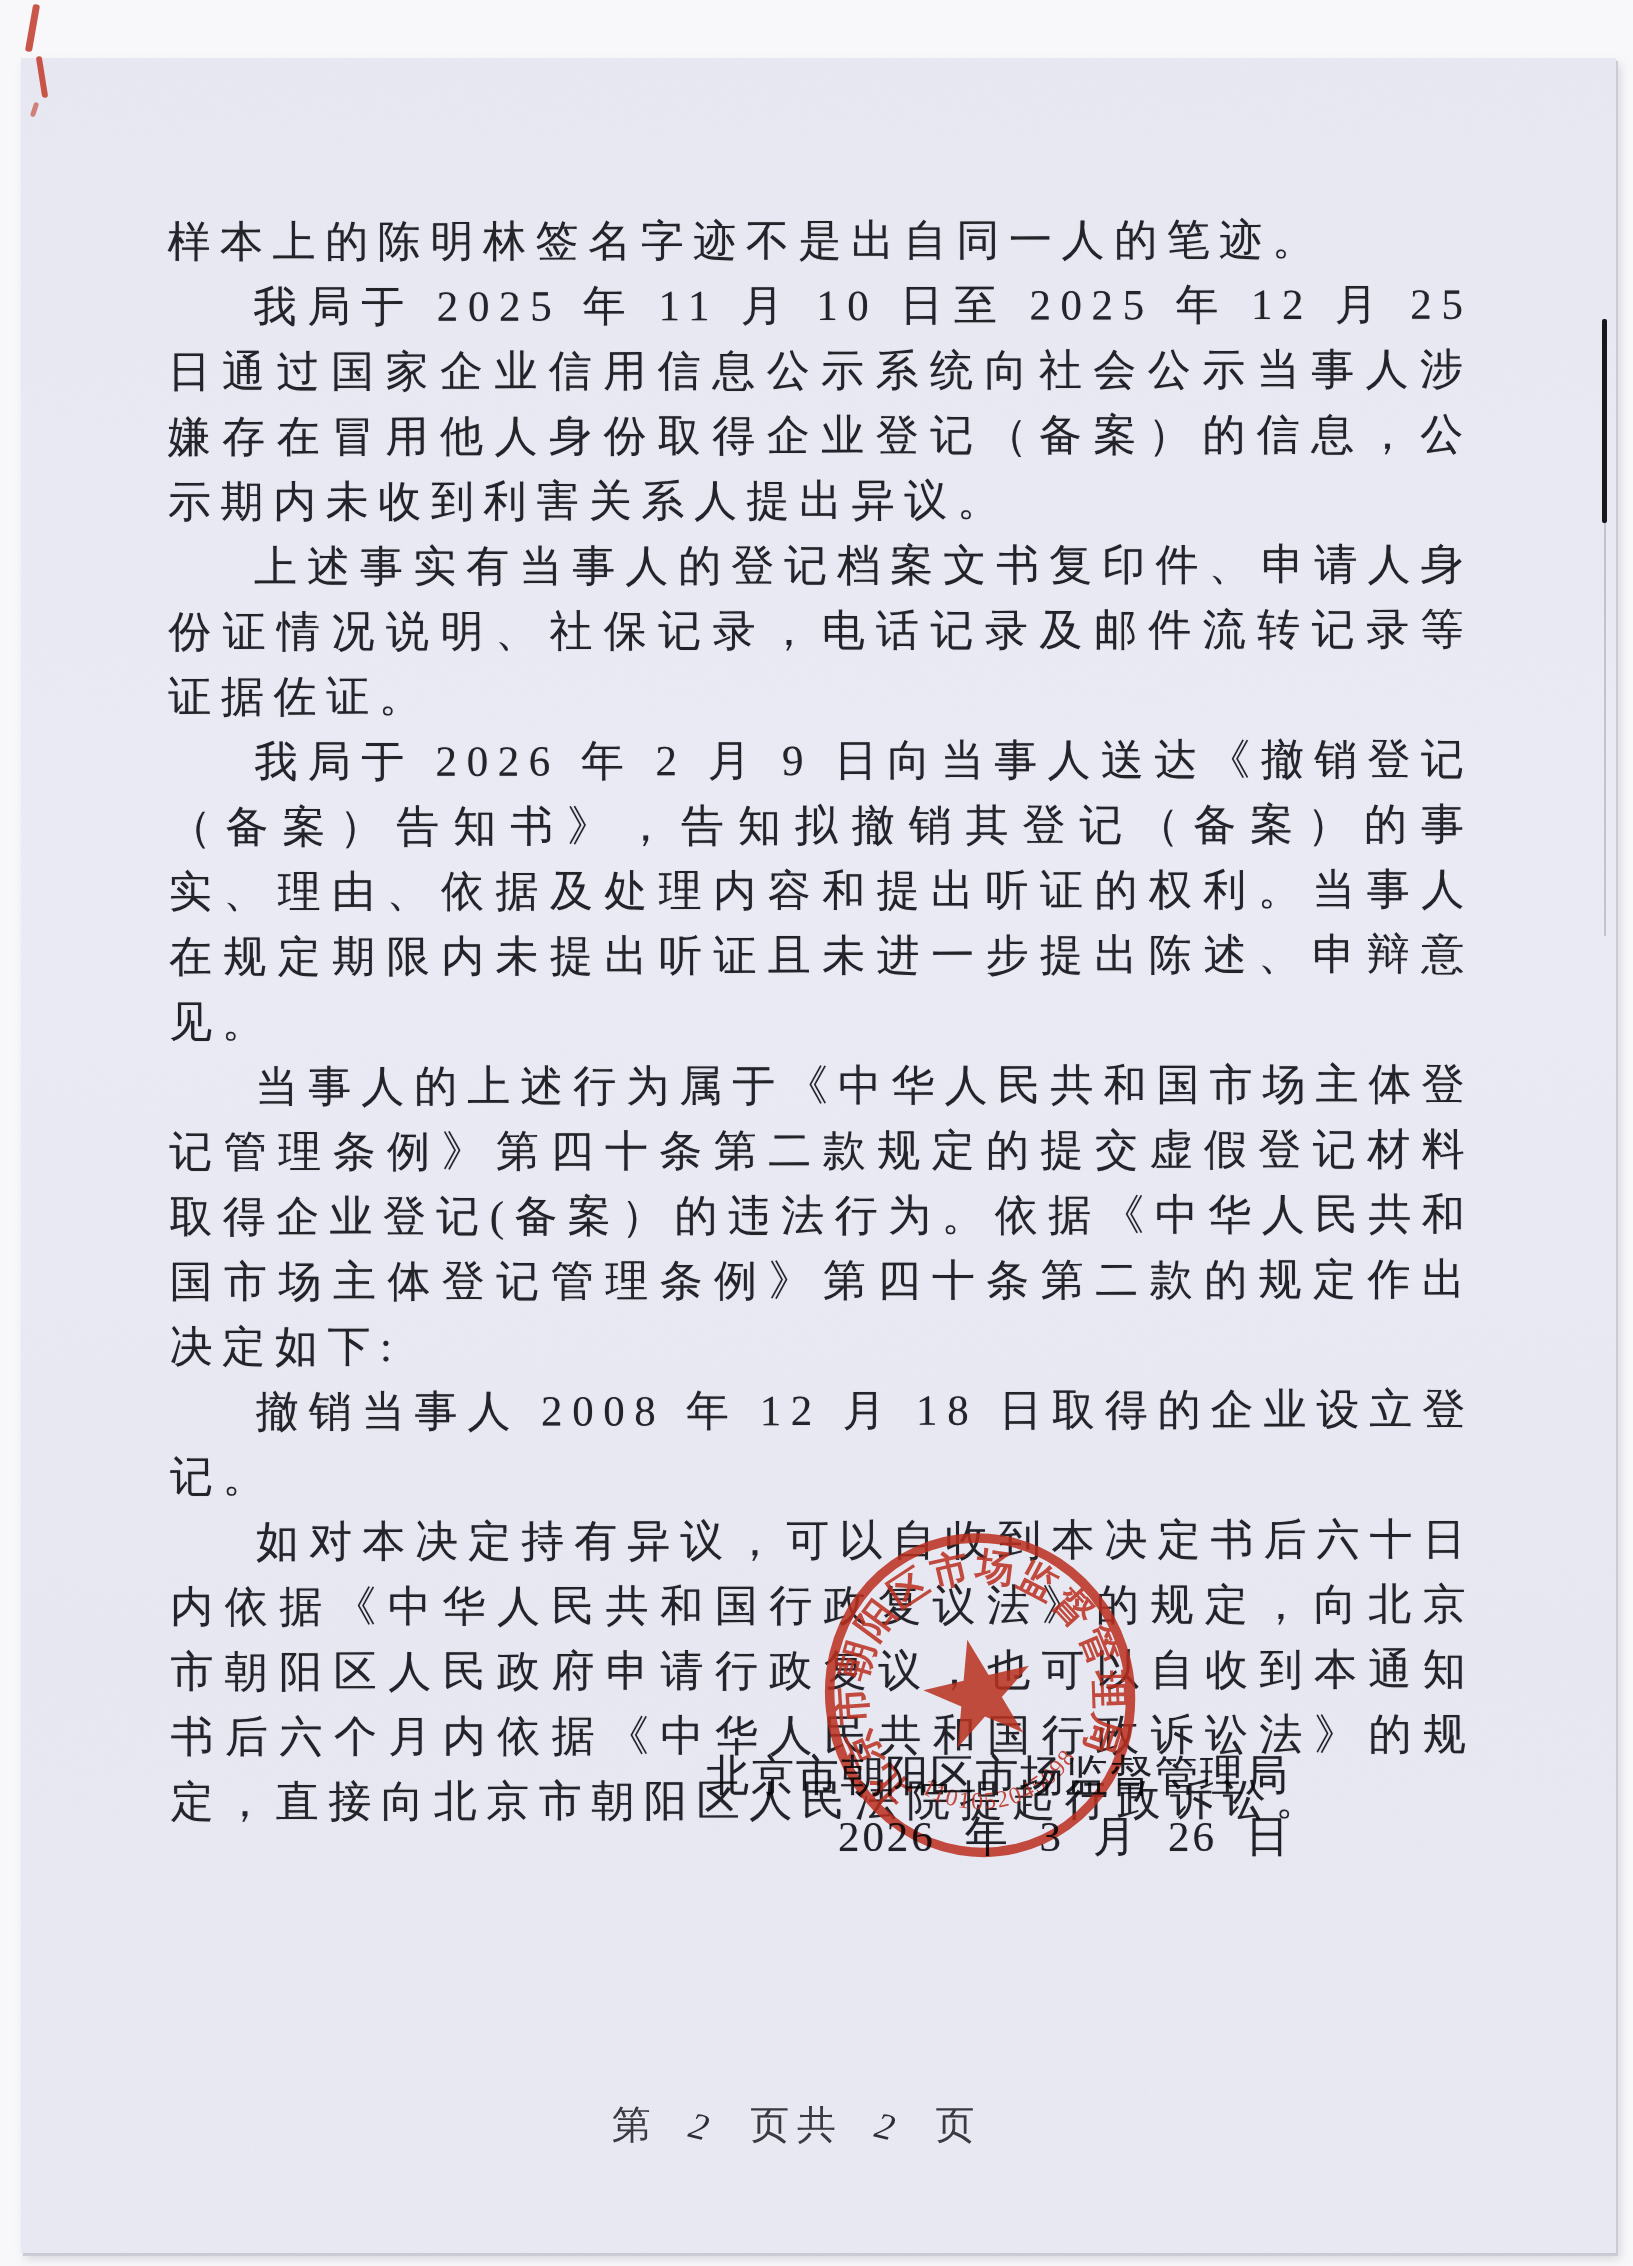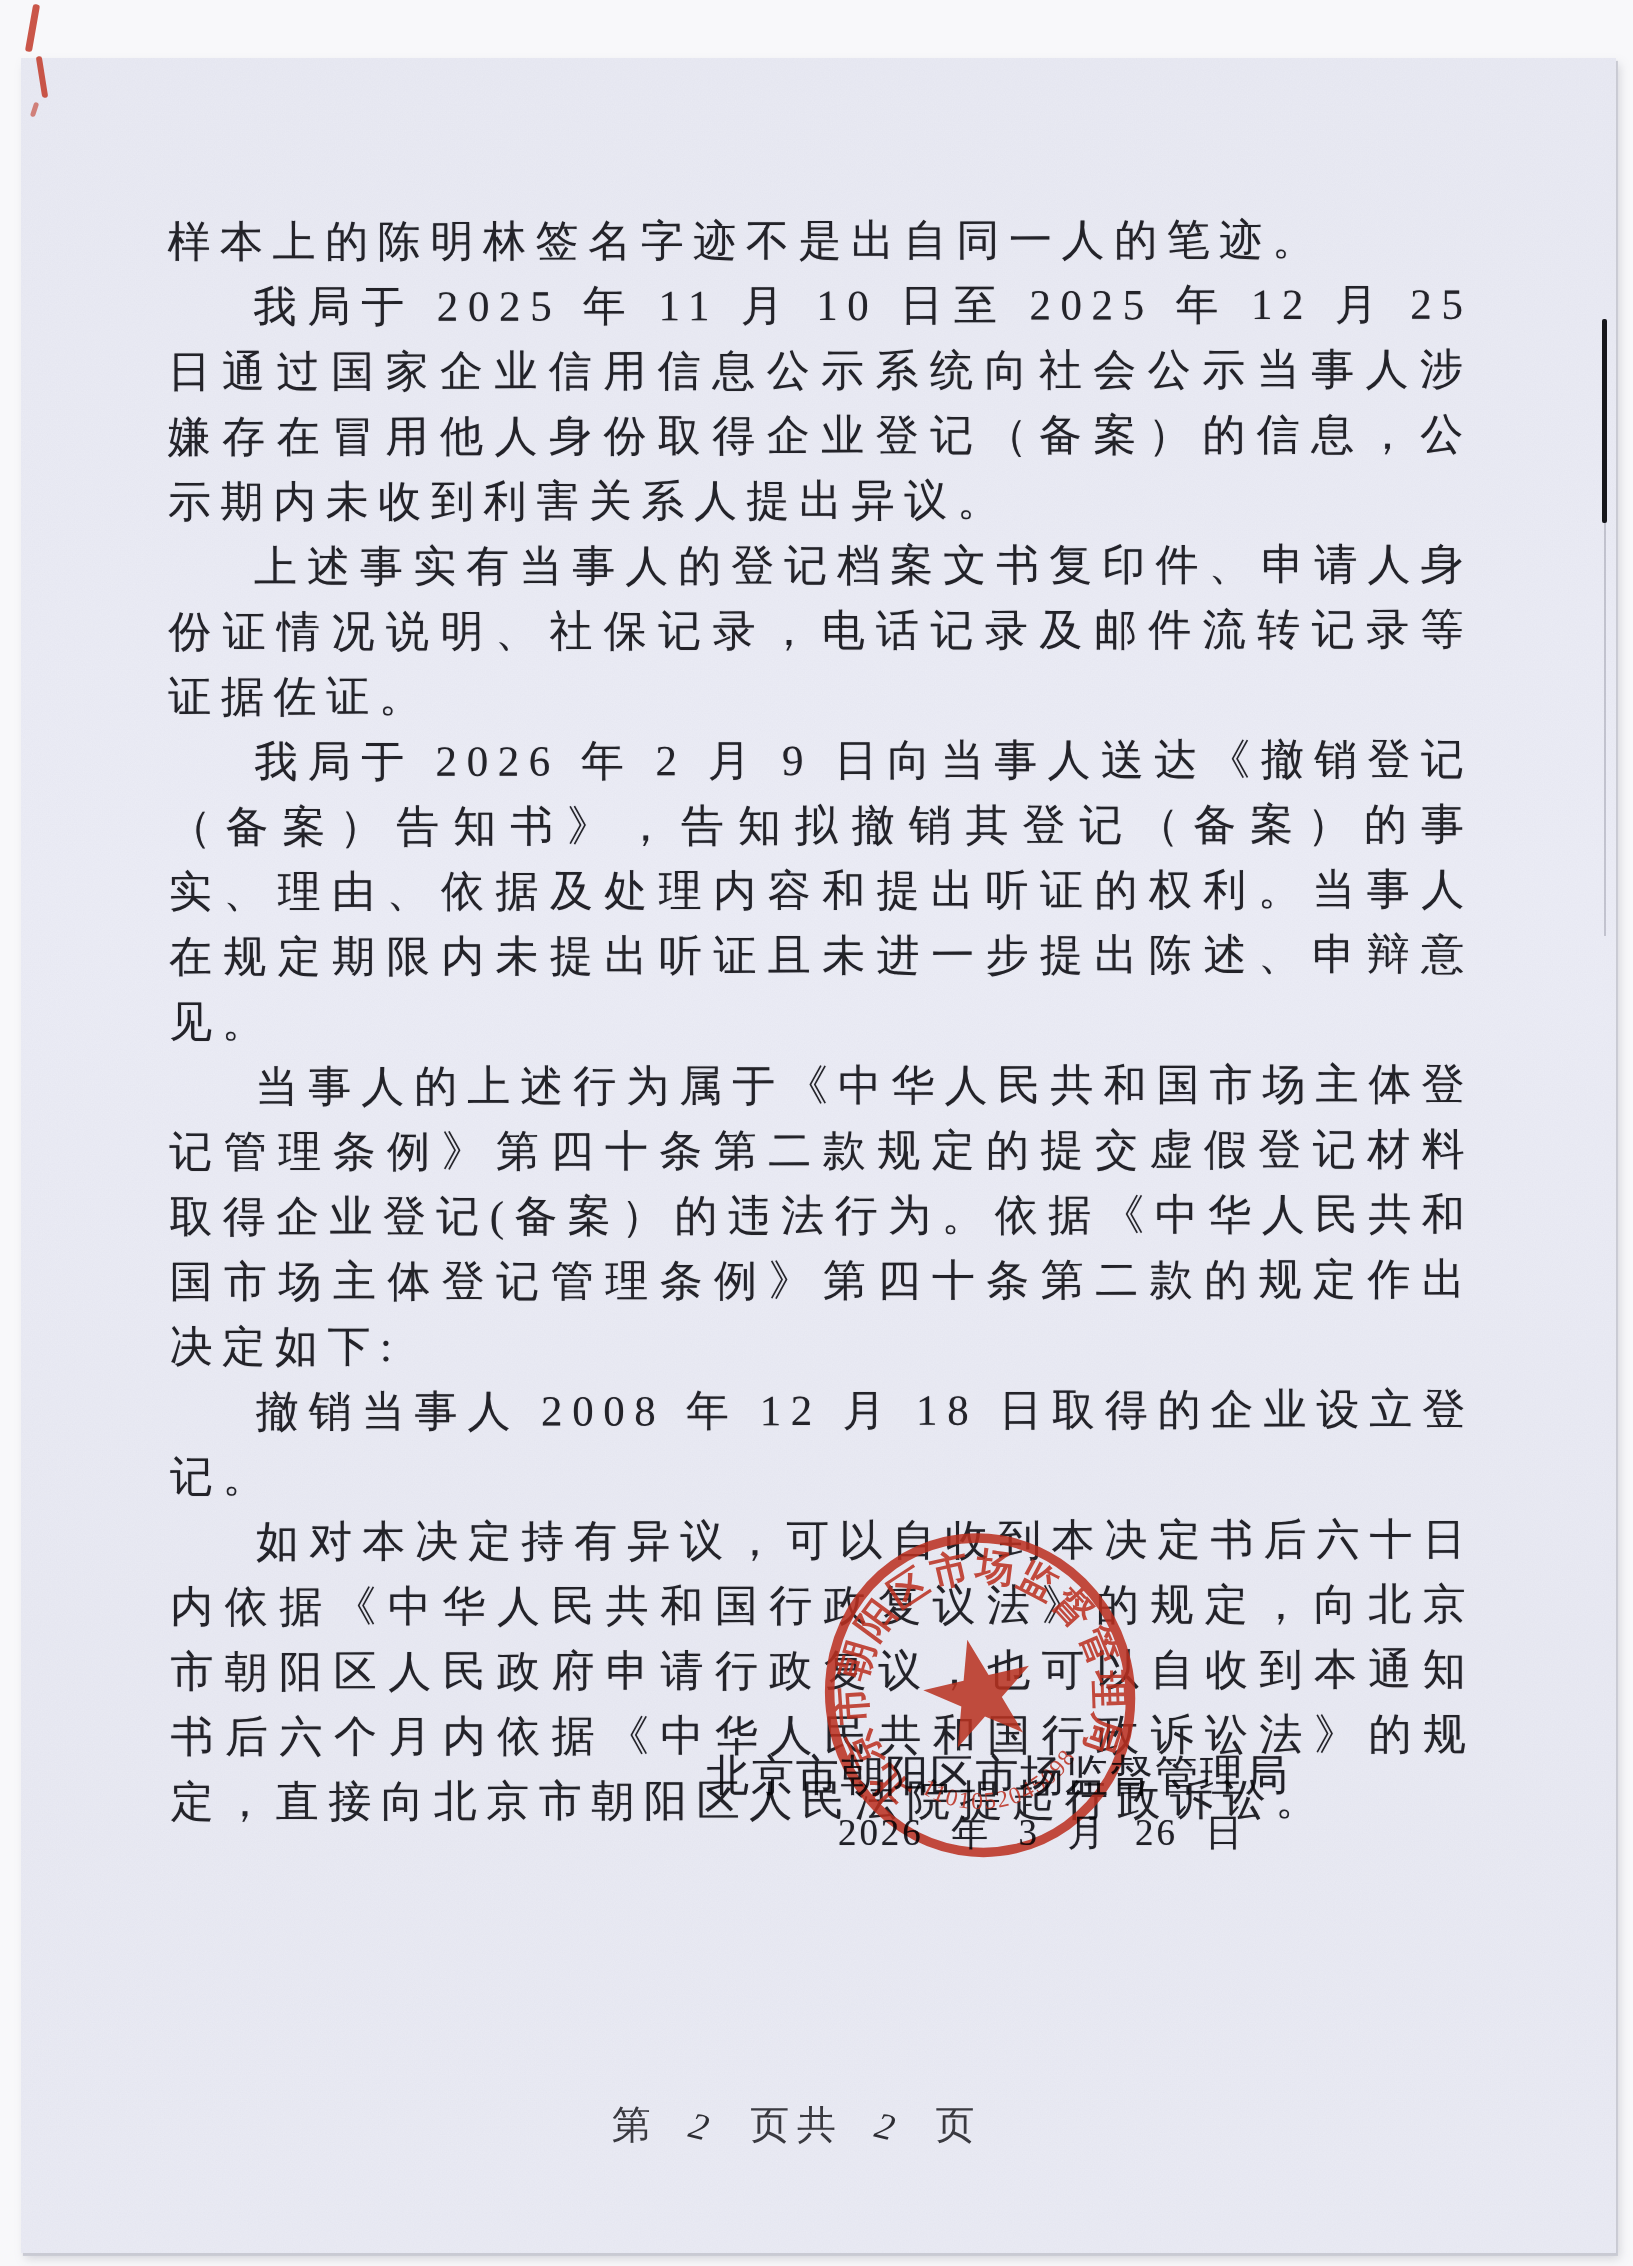--- a/index.html
+++ b/index.html
@@ -24,21 +24,21 @@
   .content p.indent{text-indent:2em;}
   .seal{
     position:absolute;left:819px;top:1528px;width:323px;height:338px;
     transform:rotate(-13deg);
   }
   .sig{
     position:absolute;color:#232329;mix-blend-mode:multiply;white-space:nowrap;
     text-shadow:0 0 1px rgba(35,35,45,.35);
   }
   .sig-org{left:706px;top:1747px;font-size:43px;letter-spacing:1.9px;}
-  .sig-date{left:838px;top:1808px;font-size:37px;letter-spacing:2.9px;word-spacing:15.4px;}
+  .sig-date{left:838px;top:1808px;font-size:43px;letter-spacing:2.9px;word-spacing:15.4px;}
   .footer{
     position:absolute;left:461px;top:2098px;width:672px;text-align:center;
     font-size:39px;letter-spacing:7.7px;color:#3a3a40;white-space:nowrap;
   }
   .footer .pgnum{
     display:inline-block;margin:0 15.4px;font-size:37px;color:#2e2e34;
     transform:rotate(14deg) skewX(-10deg) translateY(1.9px);
   }
   .artifact-line{position:absolute;left:1602px;top:319px;width:4.8px;height:204px;background:#17171c;border-radius:1.9px;}
   .artifact-line-faint{position:absolute;left:1604px;top:523px;width:1.9px;height:413px;background:rgba(95,95,110,.28);}

